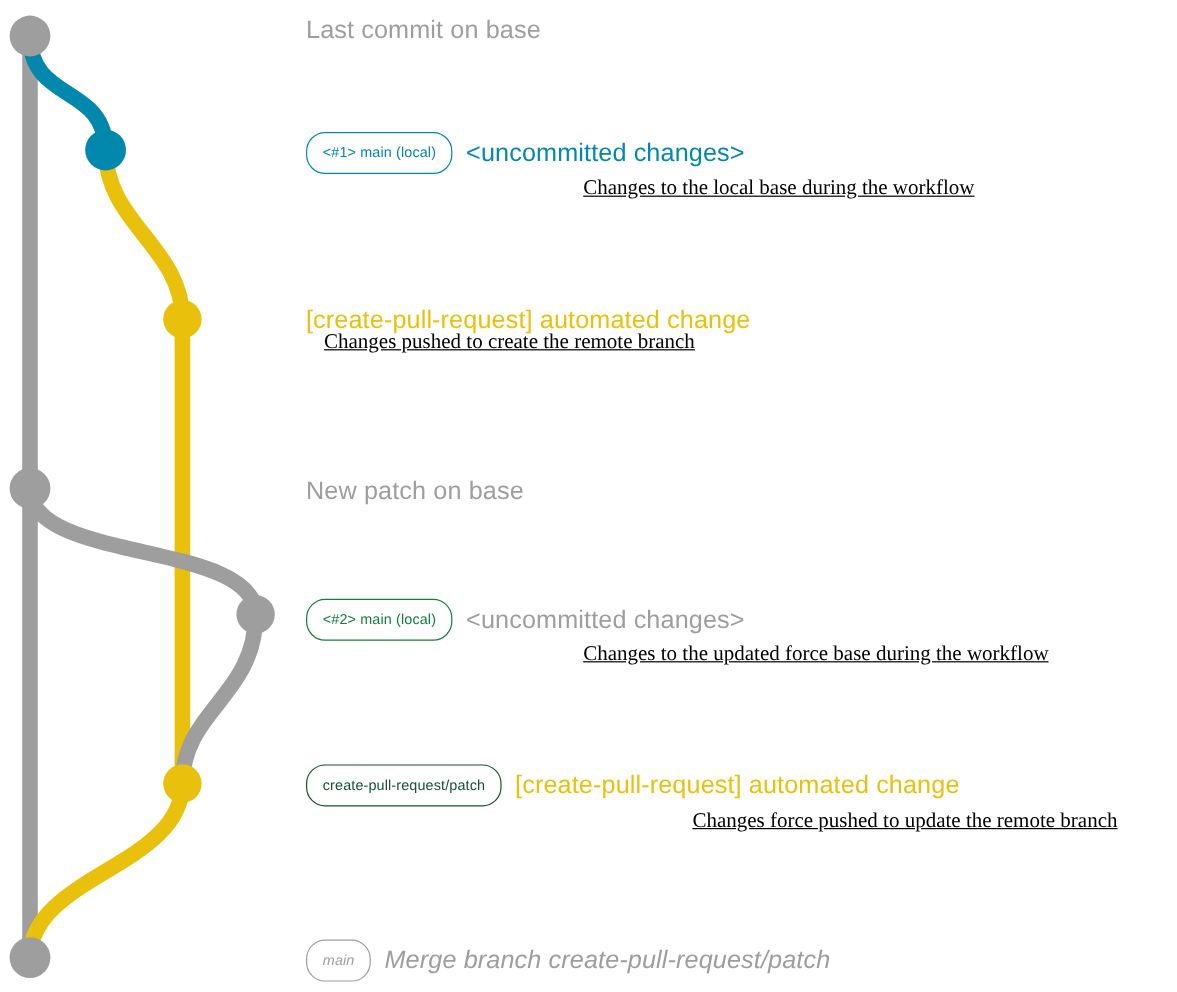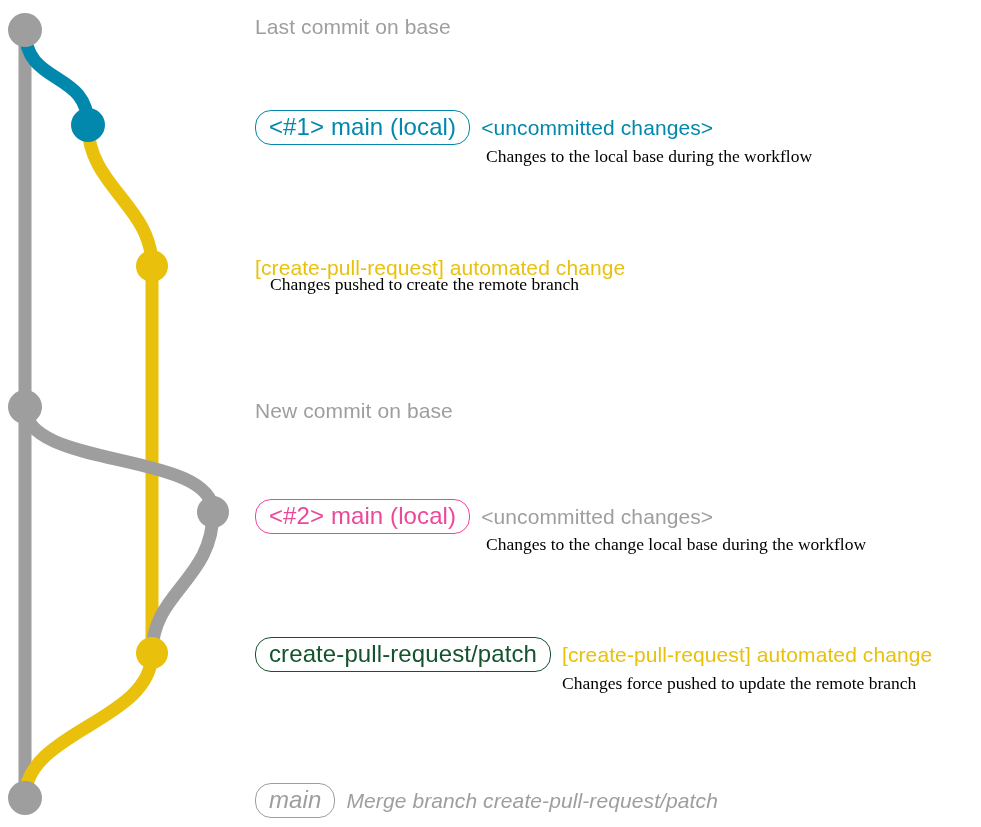--- a/index.html
+++ b/index.html
@@ -20,41 +20,42 @@
     font-size:21px;
     line-height:24px;
     letter-spacing:0.1px;
   }
   .badge{
     display:inline-block;
     vertical-align:middle;
     border:1.6px solid currentColor;
     border-radius:16px;
     padding:4px 13px 5px 13px;
-    font-size:24px;
+    font-size:12px;
     line-height:24px;
     white-space:nowrap;
     box-sizing:border-box;
   }
   .subject{
     display:inline-block;
     vertical-align:middle;
     margin-left:11px;
     font-size:21px;
     line-height:24px;
     white-space:nowrap;
   }
   .subject.nobadge{margin-left:0;}
   .desc{
     position:absolute;
     white-space:nowrap;
     font-family:"Liberation Serif", serif;
     font-size:17.5px;
     line-height:20px;
     color:#000000;
+    text-decoration:underline;
   }
 </style>
 </head>
 <body>
 
 <div id="stage">
 
   <svg id="graph" viewBox="0 0 981 827" width="981" height="827" xmlns="http://www.w3.org/2000/svg">
     <g id="edges">
         <path d="M25,30 L25,407" stroke="#9e9e9e" stroke-width="13" fill="none" stroke-linecap="butt"></path>
@@ -76,21 +77,21 @@
         <circle cx="25" cy="798" r="17" fill="#9e9e9e"></circle>
       </g>
   </svg>
 
   <div id="labels">
       <div class="headline" style="left: 255px; top: 14px;"><span class="subject nobadge" style="color: rgb(158, 158, 158);">Last commit on base</span></div>
       <div class="headline" style="left: 255px; top: 110px;"><span class="badge" style="color: rgb(2, 136, 173);">&lt;#1&gt; main (local)</span><span class="subject" style="color: rgb(2, 136, 173);">&lt;uncommitted changes&gt;</span></div>
       <div class="desc" style="left: 486px; top: 146px;">Changes to the local base during the workflow</div>
       <div class="headline" style="left: 255px; top: 255px;"><span class="subject nobadge" style="color: rgb(233, 193, 12);">[create-pull-request] automated change</span></div>
       <div class="desc" style="left: 270px; top: 274px;">Changes pushed to create the remote branch</div>
-      <div class="headline" style="left: 255px; top: 398px;"><span class="subject nobadge" style="color: rgb(158, 158, 158);">New commit on base</span></div>
-      <div class="headline" style="left: 255px; top: 499px;"><span class="badge" style="color: #ec4899;">&lt;#2&gt; main (local)</span><span class="subject" style="color: rgb(158, 158, 158);">&lt;uncommitted changes&gt;</span></div>
-      <div class="desc" style="left: 486px; top: 534px;">Changes to the change local base during the workflow</div>
+      <div class="headline" style="left: 255px; top: 398px;"><span class="subject nobadge" style="color: rgb(158, 158, 158);">New patch on base</span></div>
+      <div class="headline" style="left: 255px; top: 499px;"><span class="badge" style="color: #15803d;">&lt;#2&gt; main (local)</span><span class="subject" style="color: rgb(158, 158, 158);">&lt;uncommitted changes&gt;</span></div>
+      <div class="desc" style="left: 486px; top: 534px;">Changes to the updated force base during the workflow</div>
       <div class="headline" style="left: 255px; top: 637px;"><span class="badge" style="color: #14532d;">create-pull-request/patch</span><span class="subject" style="color: rgb(233, 193, 12);">[create-pull-request] automated change</span></div>
-      <div class="desc" style="left: 562px; top: 673px;">Changes force pushed to update the remote branch</div>
+      <div class="desc" style="left: 577px; top: 673px;">Changes force pushed to update the remote branch</div>
       <div class="headline" style="left: 255px; top: 783px; font-style: italic;"><span class="badge" style="color: rgb(158, 158, 158);">main</span><span class="subject" style="color: rgb(158, 158, 158);">Merge branch create-pull-request/patch</span></div>
     </div>
 
 </div>
 
 </body></html>

